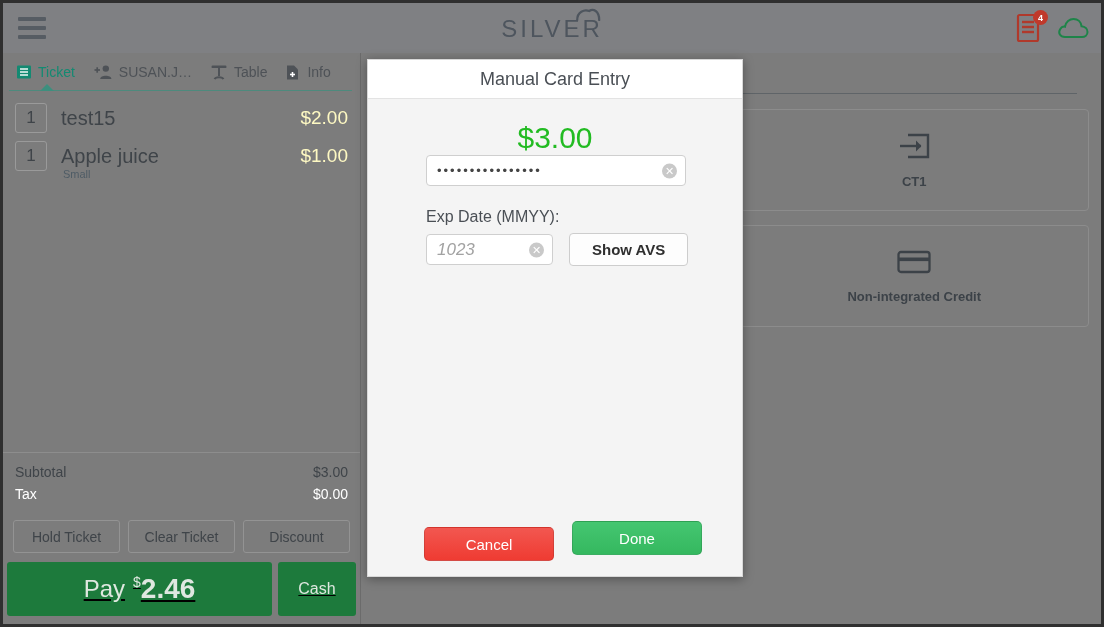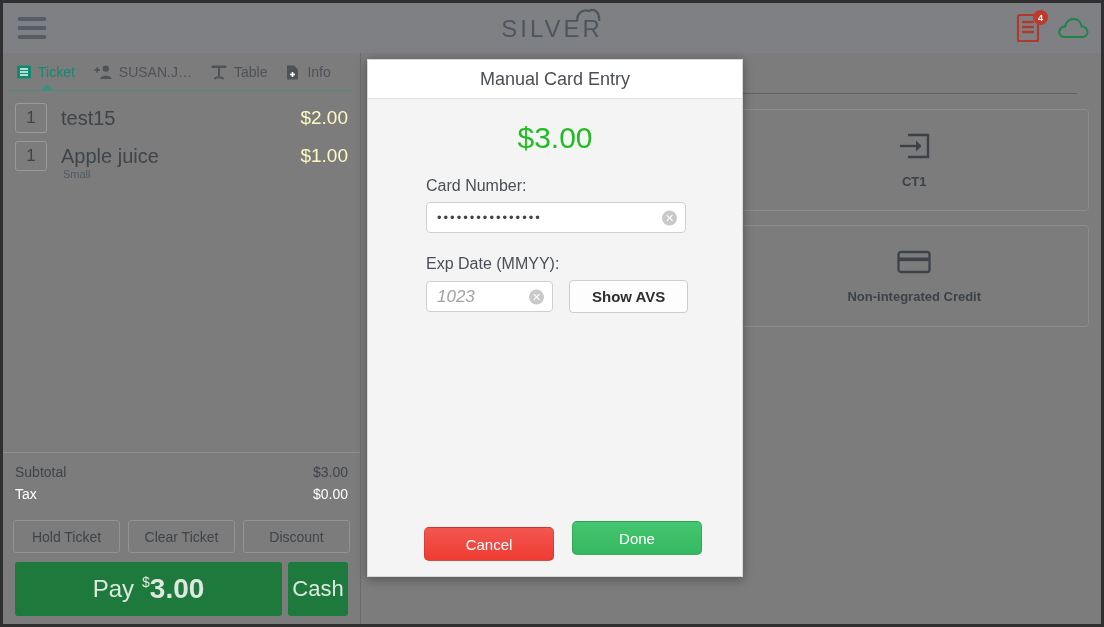--- a/index.html
+++ b/index.html
@@ -105,33 +105,33 @@
     display: flex; gap: 8px; padding: 0 10px;
   }
   .abtn {
     flex: 1; height: 33px; border: 1px solid #939393; border-radius: 3px;
     display: flex; align-items: center; justify-content: center;
     font-size: 14px; color: #3f4449; cursor: pointer; background: transparent;
   }
 
   #paybar {
     position: absolute; left: 0; right: 0; bottom: 8px; height: 54px;
-    display: flex; gap: 6px; padding: 0 12px;
+    display: flex; gap: 6px; padding: 0 4px; text-decoration: underline;
   }
   #paybtn {
     flex: 1; background: #1d7a3c; border-radius: 3px; color: #dfe8e0;
     display: flex; align-items: center; justify-content: center; cursor: pointer;
   }
   #paybtn .lbl { font-size: 24px; margin-right: 8px; }
   #paybtn .sup { font-size: 14px; vertical-align: super; position: relative; top: -7px; }
   #paybtn .amt { font-size: 28px; font-weight: bold; }
   #cashbtn {
-    width: 60px; background: #1d7a3c; border-radius: 3px; color: #dfe8e0;
-    display: flex; align-items: center; justify-content: center;
-    font-size: 22px; cursor: pointer;
+    width: 78px; background: #1d7a3c; border-radius: 3px; color: #dfe8e0;
+    display: flex; align-items: center; justify-content: center;
+    font-size: 16px; cursor: pointer;
   }
 
   
   #right { position: absolute; left: 359px; right: 0; top: 50px; bottom: 0; background: #7c7c7c; }
   #rightdiv { position: absolute; left: 14px; right: 24px; top: 40px; height: 1px; background: #5f6468; }
   #tiles {
     position: absolute; left: 10px; right: 12px; top: 56px;
     display: grid; grid-template-columns: 1fr 1fr; gap: 14px 18px;
   }
   .tile {
@@ -318,21 +318,21 @@
     <div id="actionbtns">
       <div class="abtn">Hold Ticket</div>
       <div class="abtn">Clear Ticket</div>
       <div class="abtn">Discount</div>
     </div>
 
     <div id="paybar">
       <div id="paybtn">
         <span class="lbl">Pay</span>
         <span class="sup">$</span>
-        <span class="amt">3.00</span>
+        <span class="amt">2.46</span>
       </div>
       <div id="cashbtn">Cash</div>
     </div>
   </div>
 
   <div id="right">
     <div id="rightdiv"></div>
 
     <div id="tiles">
 
@@ -383,21 +383,20 @@
 
     <div id="bgnote">at any time</div>
   </div>
 
   <div id="modal">
 
     <div id="mhead">Manual Card Entry</div>
 
     <div id="mamount">$3.00</div>
 
-    <div class="flabel">Card Number:</div>
     <div id="cardrow">
       <div class="tinput">
         <span class="val">••••••••••••••••</span>
         <span class="clearx">✕</span>
       </div>
     </div>
 
     <div class="flabel">Exp Date (MMYY):</div>
     <div id="exprow">
       <div id="expfield">

